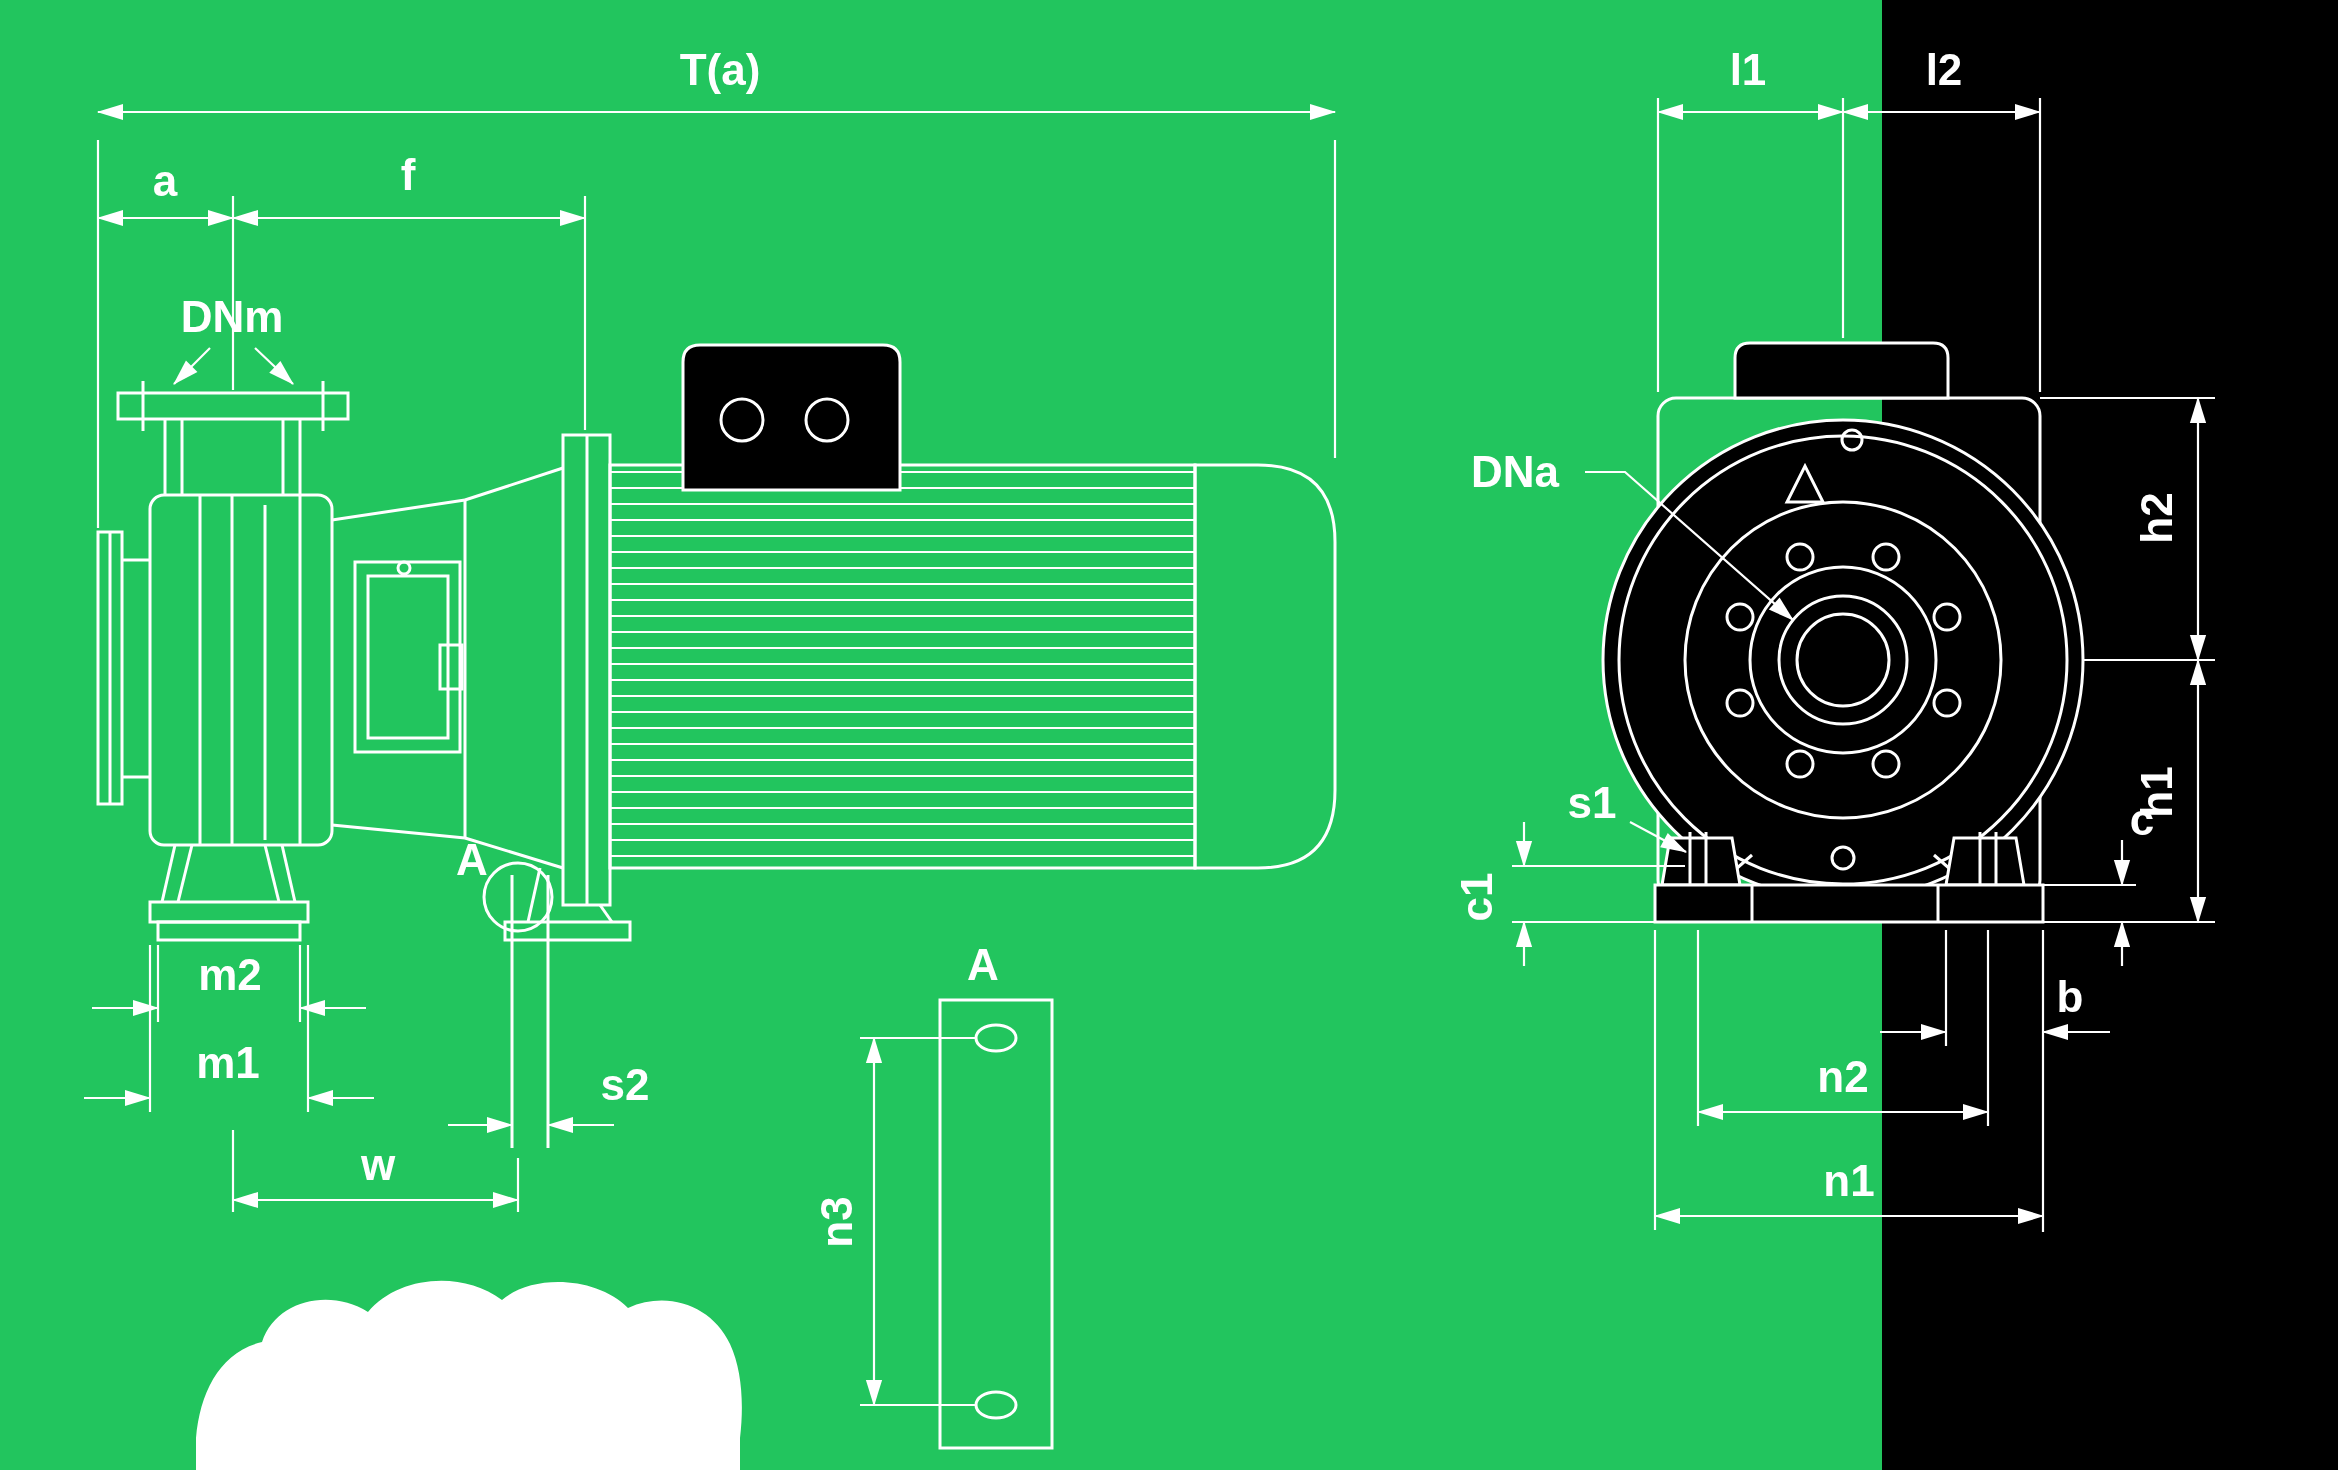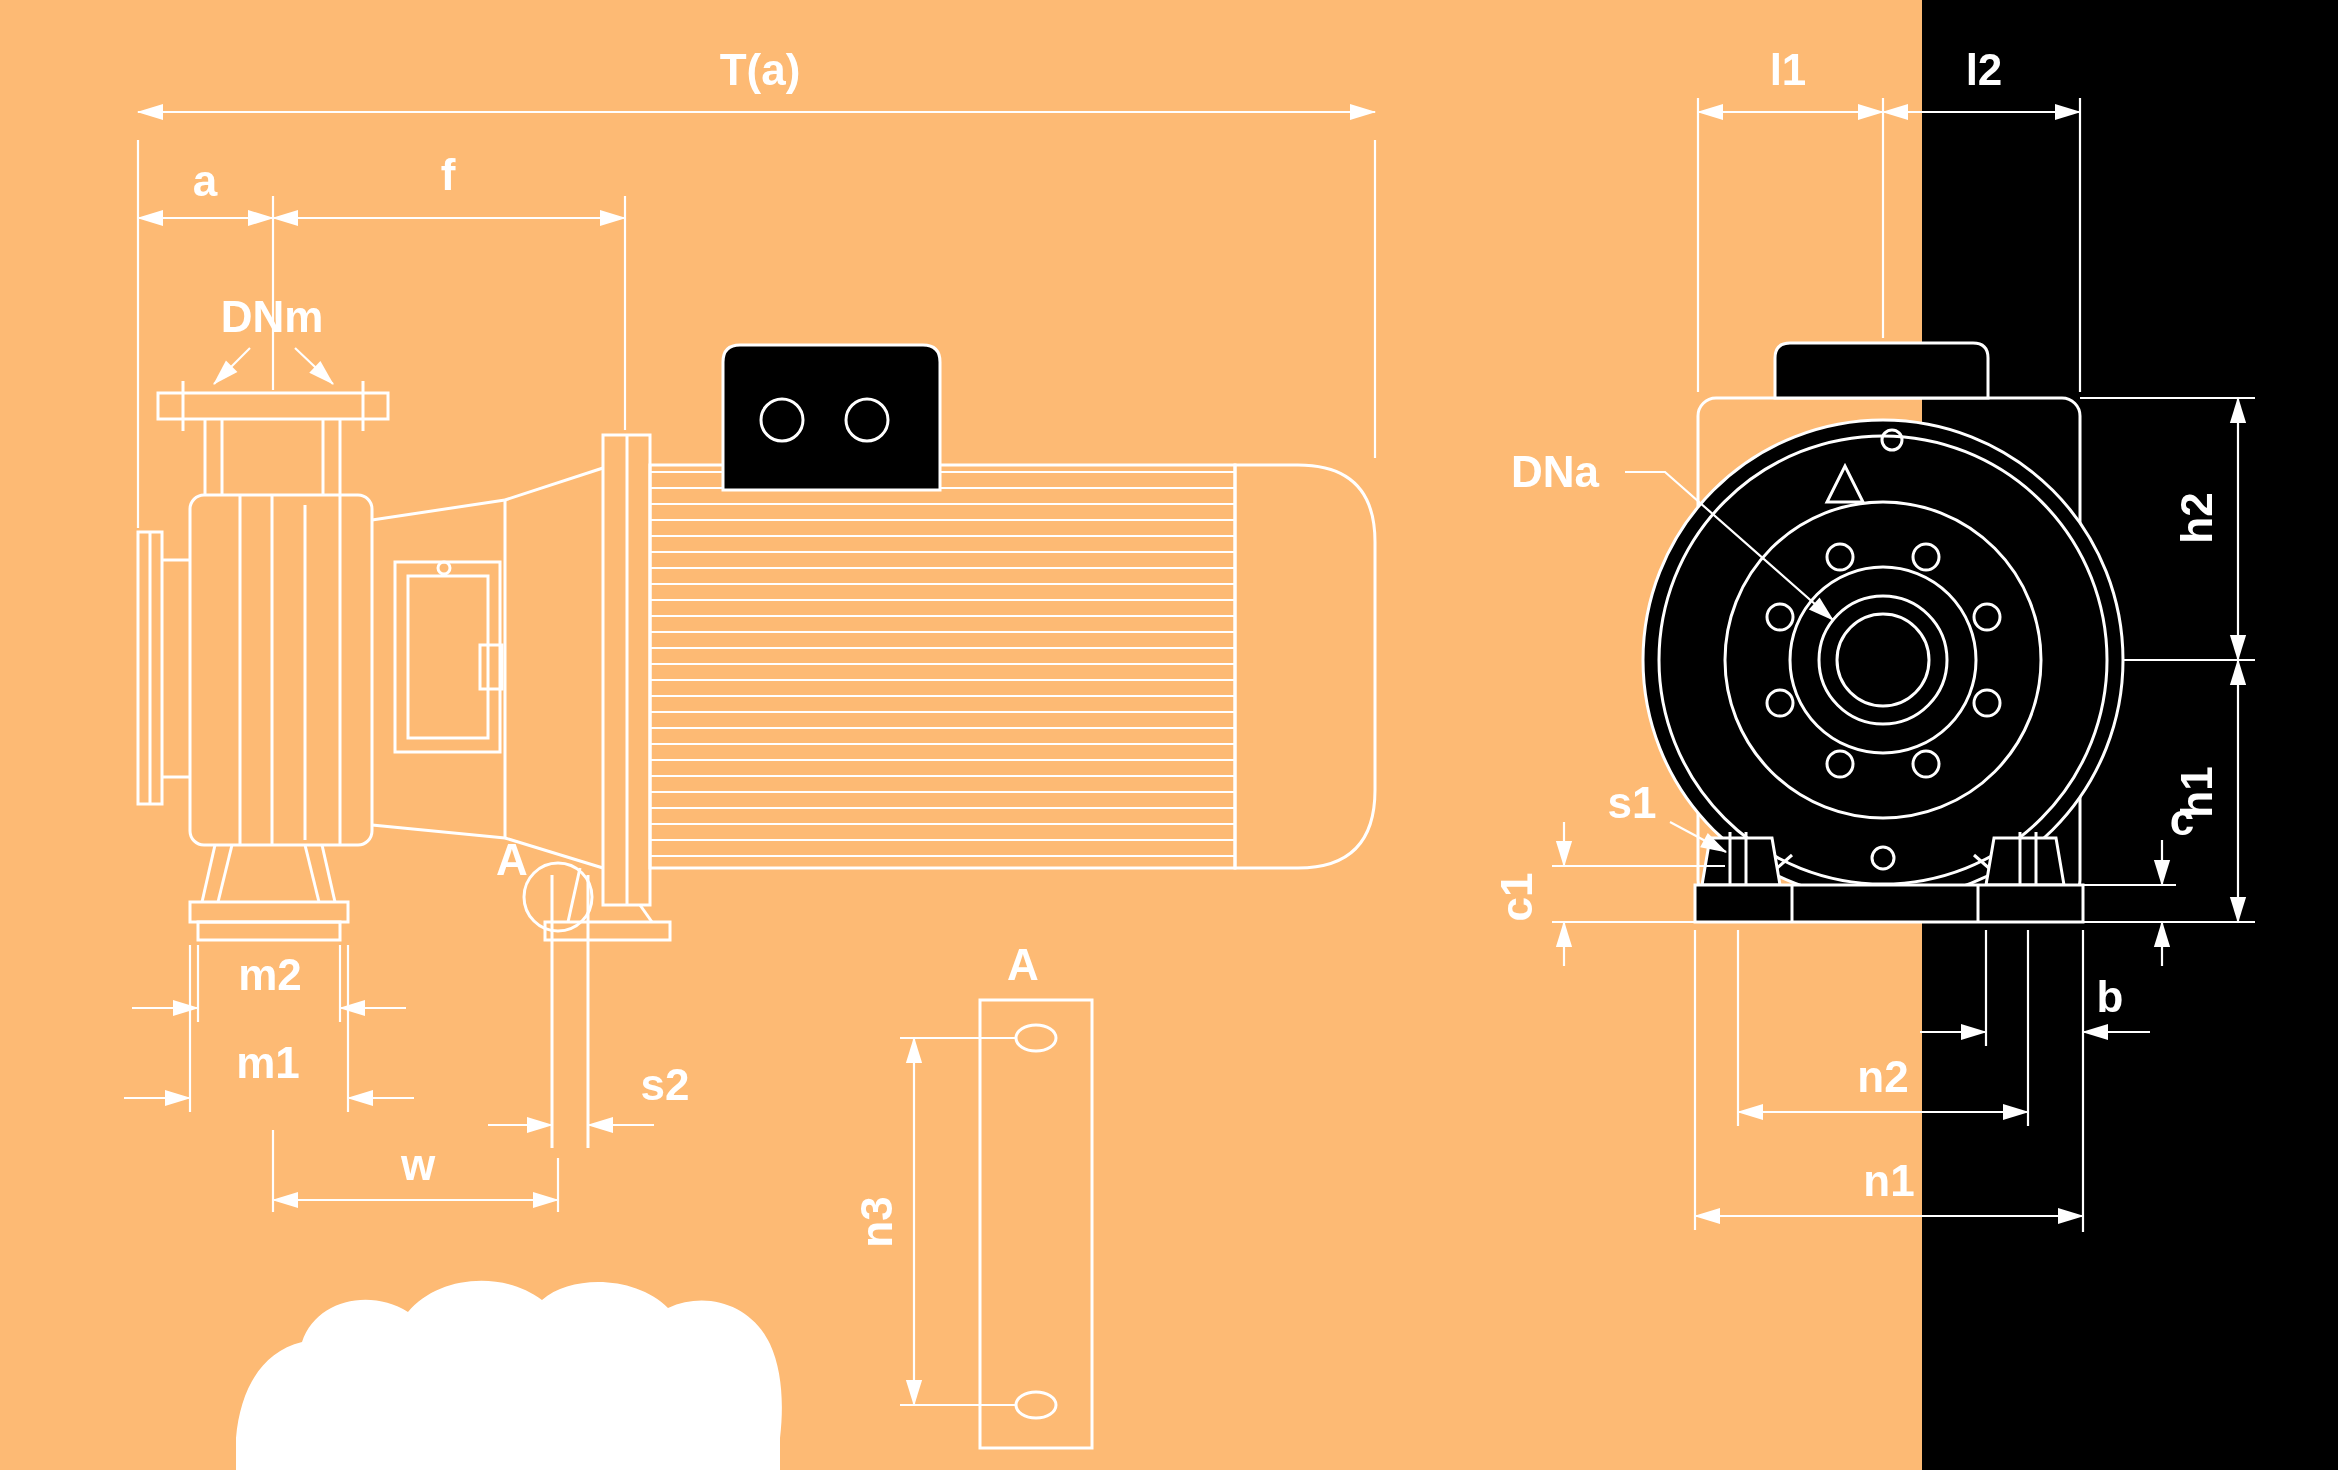--- a/index.html
+++ b/index.html
@@ -1,16 +1,16 @@
 <!DOCTYPE html>
 <html><head>
 <meta charset="utf-8">
 <style>
   html,body{margin:0;padding:0;background:#000;}
-  .stage{width:1882px;height:1470px;background:#fdba74;position:relative;padding-left:40px;}
+  .stage{width:1882px;height:1470px;background:#22c55e;position:relative;}
   svg{display:block;}
   .dl{stroke:#ffffff;stroke-width:3;fill:none;}
   .df{stroke:#ffffff;stroke-width:3;fill:#000000;}
   .dim{stroke:#ffffff;stroke-width:2.2;fill:none;}
   .lbl{fill:#ffffff;font-family:"Liberation Sans",sans-serif;font-weight:bold;font-size:44px;}
 </style>
 </head>
 <body>
 
 <div class="stage">

